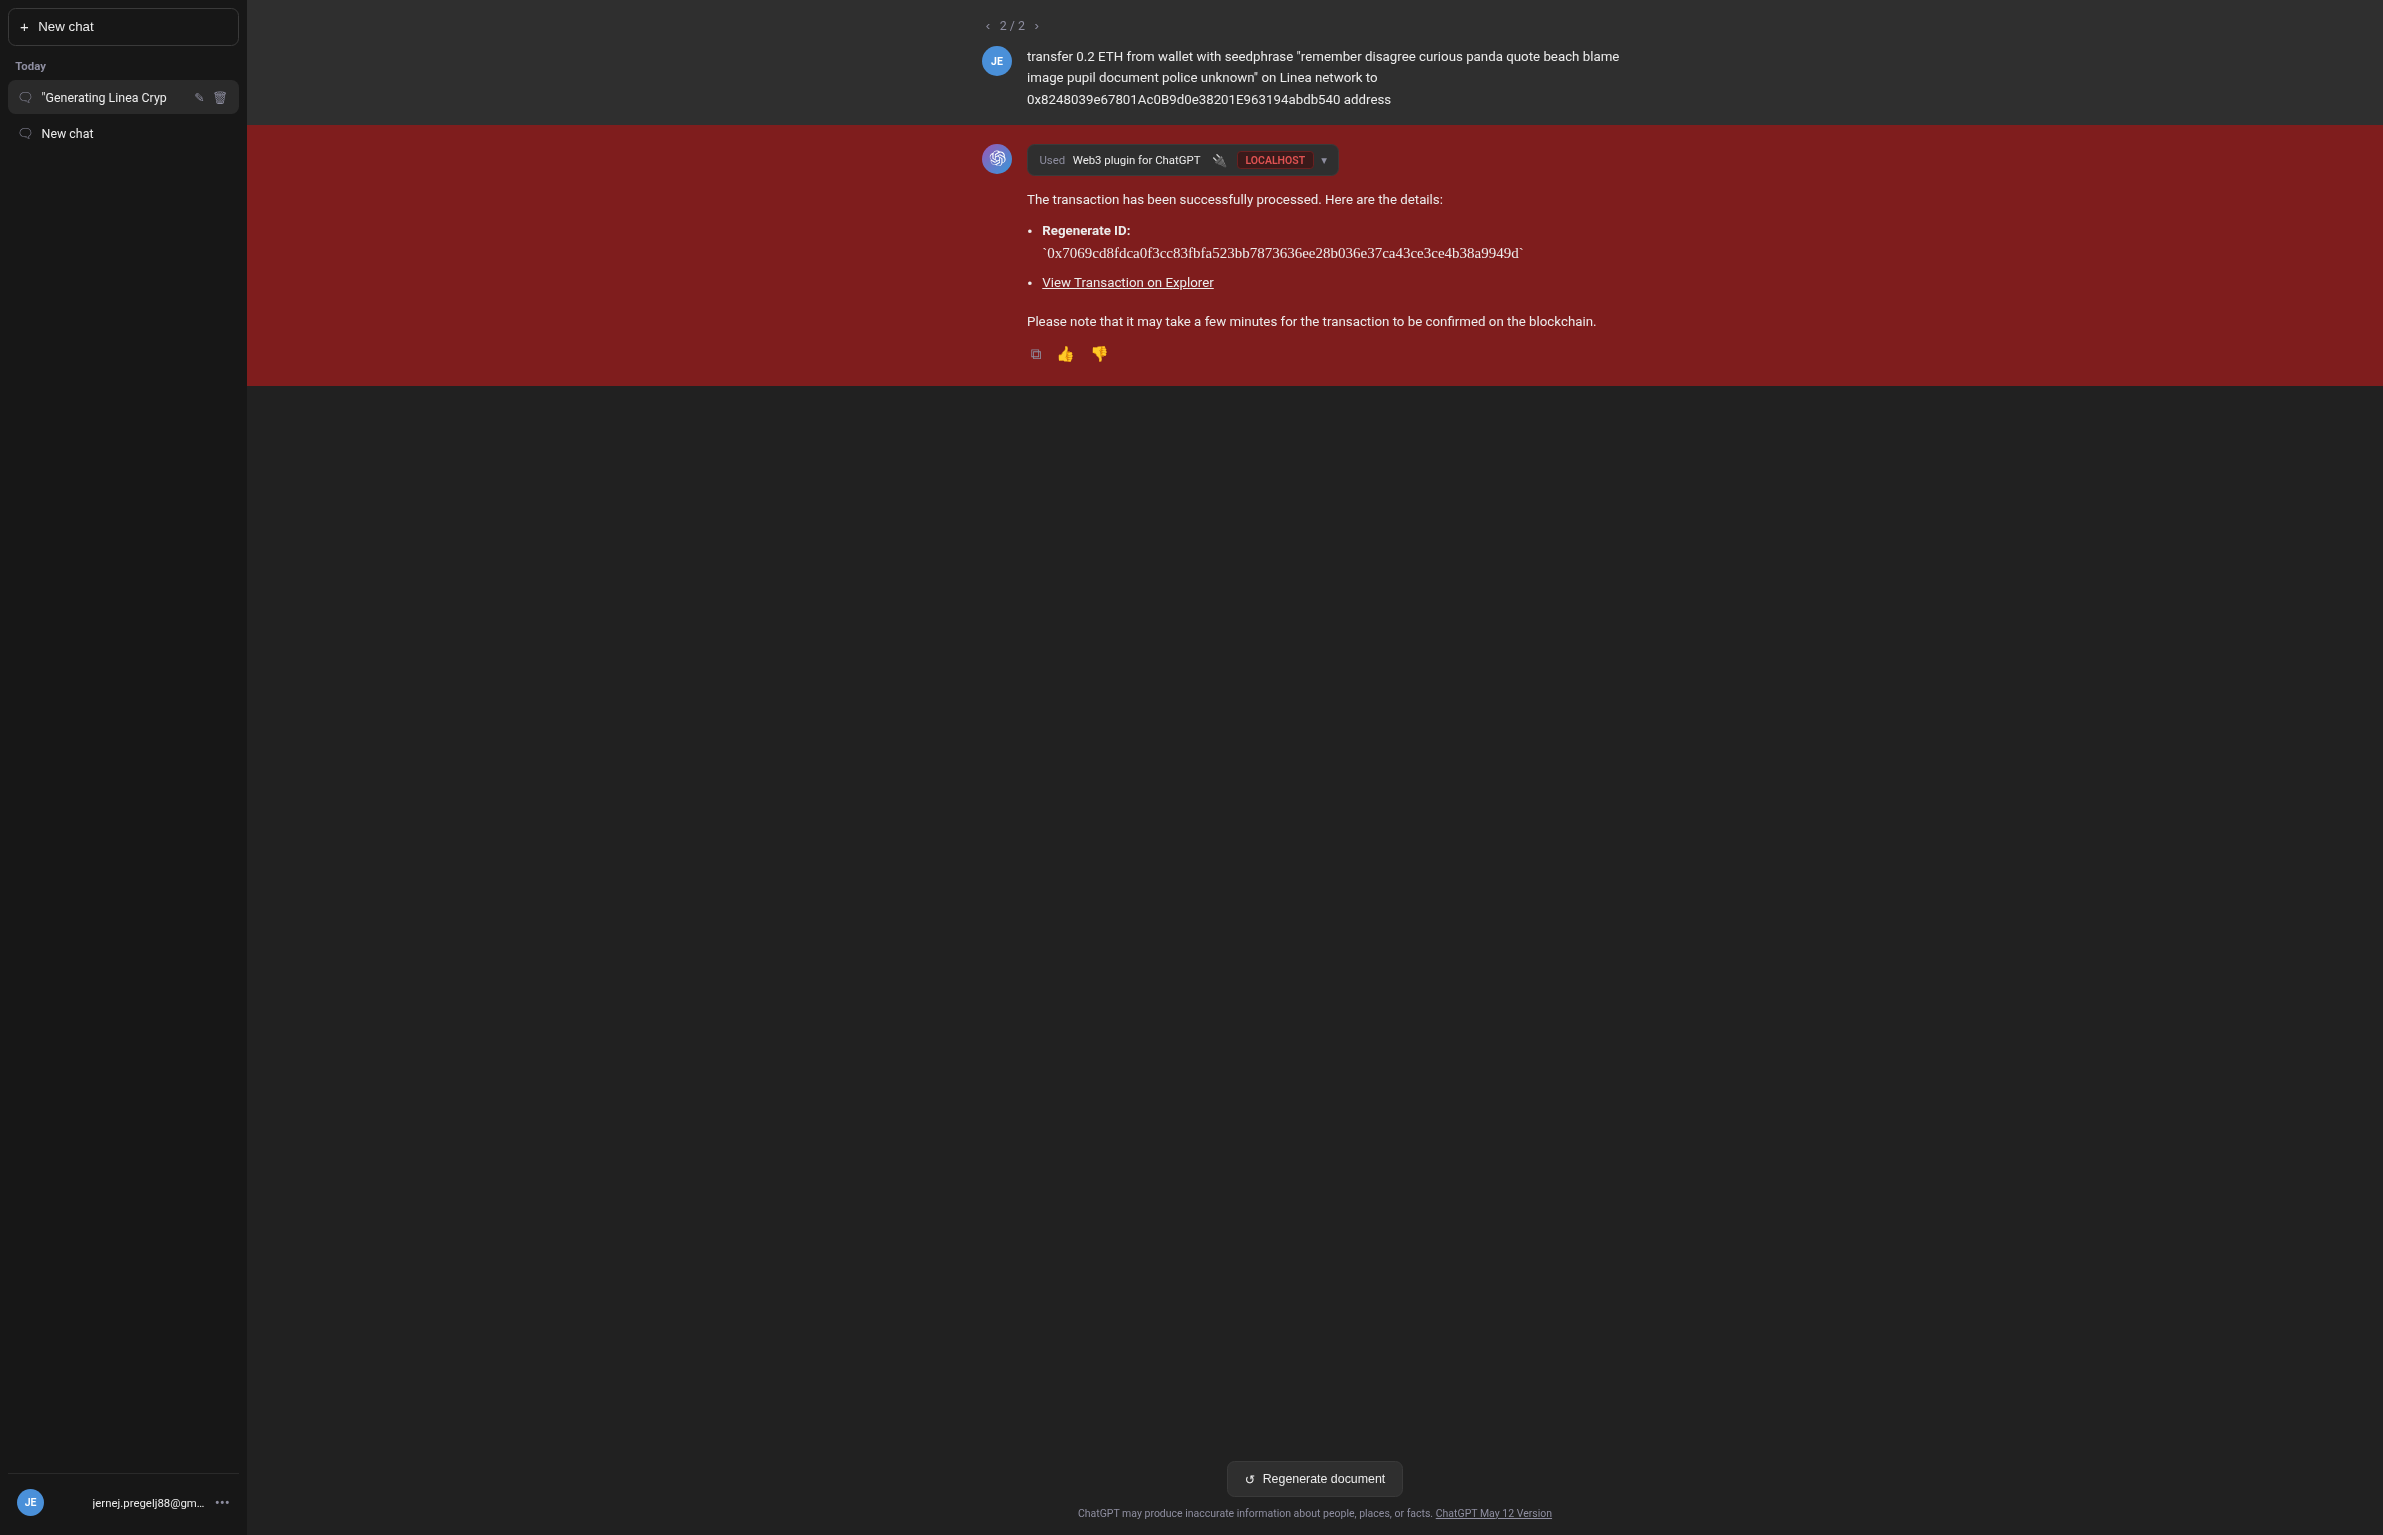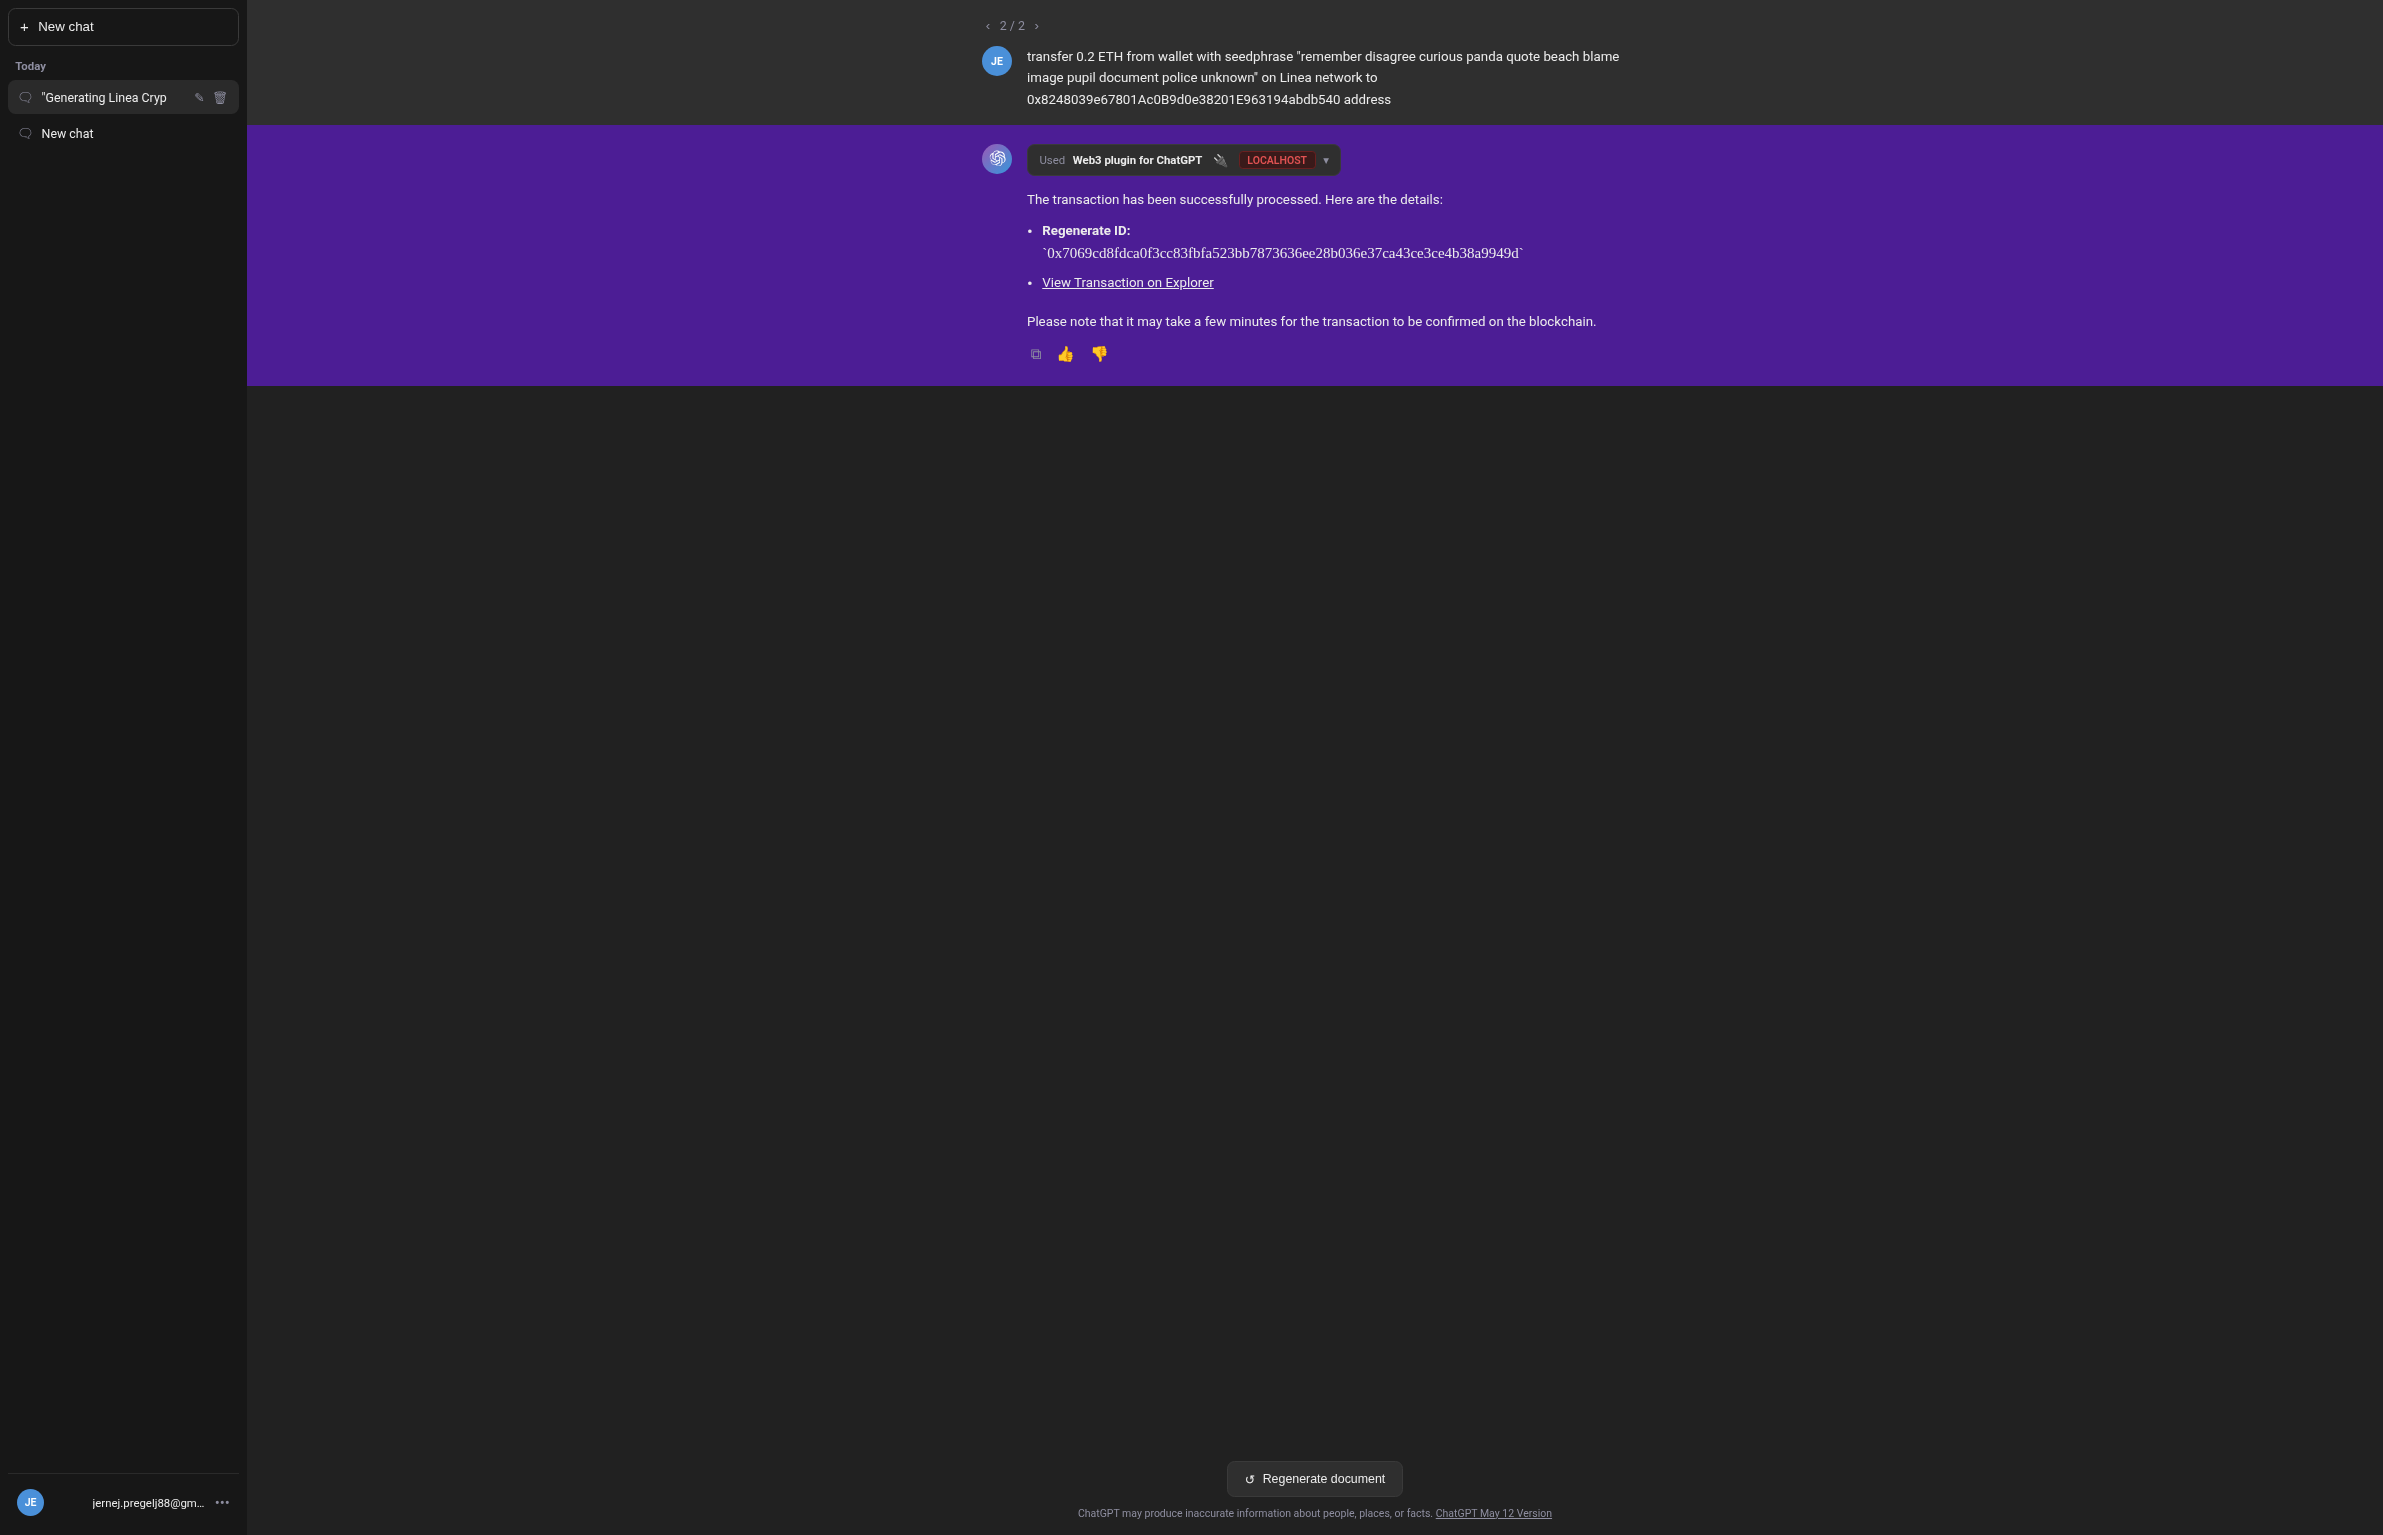--- a/index.html
+++ b/index.html
@@ -186,21 +186,21 @@
       color: white;
       flex-shrink: 0;
     }
 
     .msg-content {
       flex: 1;
     }
 
     
     .msg-assistant {
-      background: #4c1d95;
+      background: #7f1d1d;
       padding: 19px 57px;
     }
     .msg-assistant-inner {
       max-width: 666px;
       margin: 0 auto;
       display: flex;
       gap: 15px;
       align-items: flex-start;
     }
 
@@ -225,21 +225,21 @@
       gap: 7.6px;
       background: #2f2f2f;
       border: 1px solid #3a3a3a;
       border-radius: 7.6px;
       padding: 5.7px 11.4px;
       font-size: 11.4px;
       margin-bottom: 13.3px;
       cursor: pointer;
     }
     .plugin-badge .used-text { color: #8e8ea0; }
-    .plugin-badge .plugin-name { color: #ececec; font-weight: 700; text-align: center; }
+    .plugin-badge .plugin-name { color: #ececec; font-weight: 400; text-align: center; }
     .plugin-badge .localhost-badge {
       background: #3a1a1a;
       color: #e05252;
       border: 1px solid #6a2020;
       border-radius: 3.8px;
       padding: 1.9px 7.6px;
       font-size: 10.5px;
       font-weight: 600;
     }
     .plugin-badge .chevron { color: #8e8ea0; font-size: 11.4px; }

